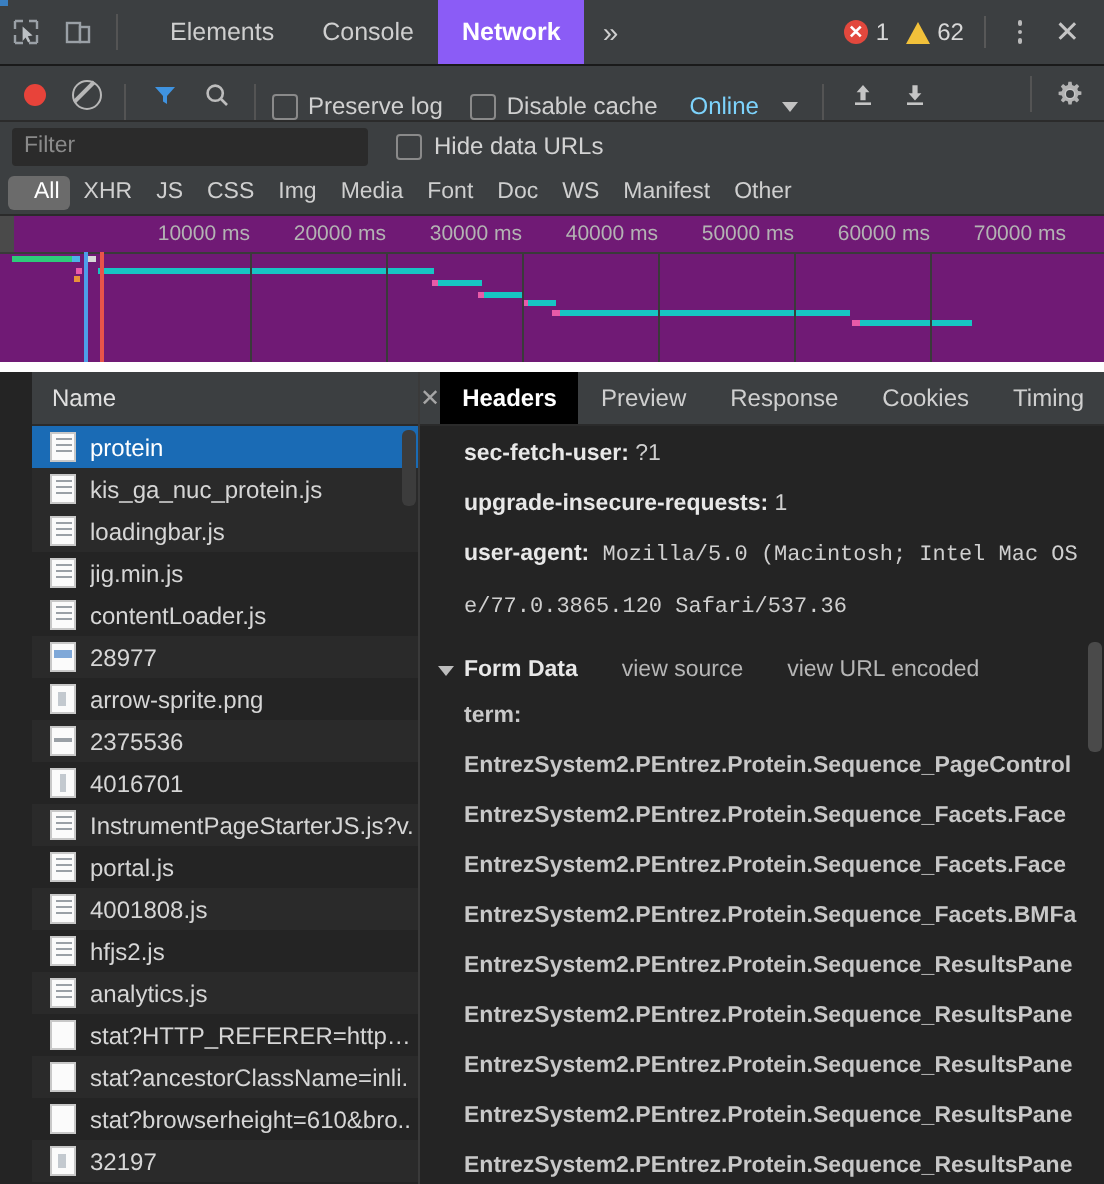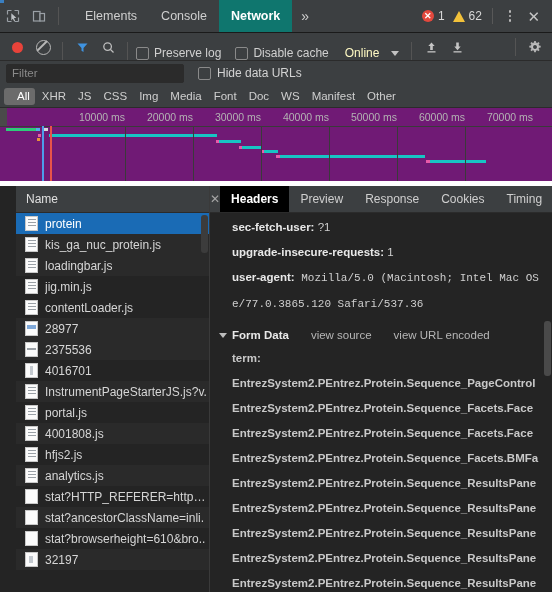--- a/index.html
+++ b/index.html
@@ -24,21 +24,21 @@
   .iconbtn{
     width:26px;height:26px;display:flex;align-items:center;justify-content:center;
     color:#9aa0a6;flex:0 0 auto;
   }
   .tb-sep{width:1px;height:18px;background:#545454;margin:0 6px;}
   .tabs{display:flex;align-items:center;height:32px;margin-left:8px;}
   .tab{
     height:32px;line-height:32px;padding:0 12px;color:#cfcfcf;font-size:12.5px;
     display:flex;align-items:center;
   }
-  .tab.active{background:#0f766e;color:#fff;font-weight:bold;}
+  .tab.active{background:#8b5cf6;color:#fff;font-weight:bold;}
   .tab.more{padding:0 9px;font-size:14px;color:#cfcfcf;}
   .tabbar-right{margin-left:auto;display:flex;align-items:center;padding-right:4px;}
   .errbadge{display:flex;align-items:center;gap:4px;font-size:12px;color:#d8d8d8;margin-right:2px;}
   .err-dot{
     width:12px;height:12px;border-radius:50%;background:#e2483d;
     display:flex;align-items:center;justify-content:center;
     color:#fff;font-size:9px;line-height:1;font-weight:bold;
   }
   .warn-tri{width:0;height:0;border-left:6px solid transparent;border-right:6px solid transparent;border-bottom:11px solid #f2c13a;margin-left:6px;}
   .vsep{width:1px;height:16px;background:#585858;margin:0 8px;}
@@ -52,21 +52,21 @@
     display:flex;align-items:flex-end;padding:0 4px;
     border-bottom:1px solid #2b2b2b;
   }
   .rec-dot{width:11px;height:11px;border-radius:50%;background:#e8433a;}
   .ban{
     width:13px;height:13px;border-radius:50%;border:1.6px solid #b7b7b7;position:relative;
   }
   .ban:after{content:"";position:absolute;left:-1.5px;top:4.4px;width:14px;height:1.6px;background:#b7b7b7;transform:rotate(-45deg);}
   .checkrow{display:flex;align-items:center;gap:5px;margin-left:2px;color:#d0d0d0;font-size:12px;}
   .cbox{width:11px;height:11px;border:1px solid #8a8a8a;border-radius:2px;background:transparent;display:inline-block;}
-  .seldrop{display:flex;align-items:center;gap:12px;color:#fef9c3;font-size:12px;}
+  .seldrop{display:flex;align-items:center;gap:12px;color:#7dd3fc;font-size:12px;}
   .caret{width:0;height:0;border-left:4px solid transparent;border-right:4px solid transparent;border-top:5px solid #c2c2c2;}
 
   
   .filterrow{
     height:24px;flex:0 0 24px;background:#3c3f41;display:flex;align-items:center;padding:0 6px;
   }
   .filterinput{
     width:166px;height:17px;background:#2b2b2b;border:1px solid #2b2b2b;border-radius:2px;
     color:#868686;font-size:11.5px;padding:0 5px;line-height:17px;font-family:"Liberation Sans",sans-serif;
     outline:none;
@@ -373,20 +373,24 @@
             <span class="reqname">jig.min.js</span>
           </div>
           <div class="reqrow">
             <span class="ficon js"></span>
             <span class="reqname">contentLoader.js</span>
           </div>
           <div class="reqrow odd">
             <span class="ficon img"></span>
             <span class="reqname">28977</span>
           </div>
+          <div class="reqrow">
+            <span class="ficon imgsm"></span>
+            <span class="reqname">arrow-sprite.png</span>
+          </div>
           <div class="reqrow odd">
             <span class="ficon imgwide"></span>
             <span class="reqname">2375536</span>
           </div>
           <div class="reqrow">
             <span class="ficon imgtall"></span>
             <span class="reqname">4016701</span>
           </div>
           <div class="reqrow odd">
             <span class="ficon js"></span>

